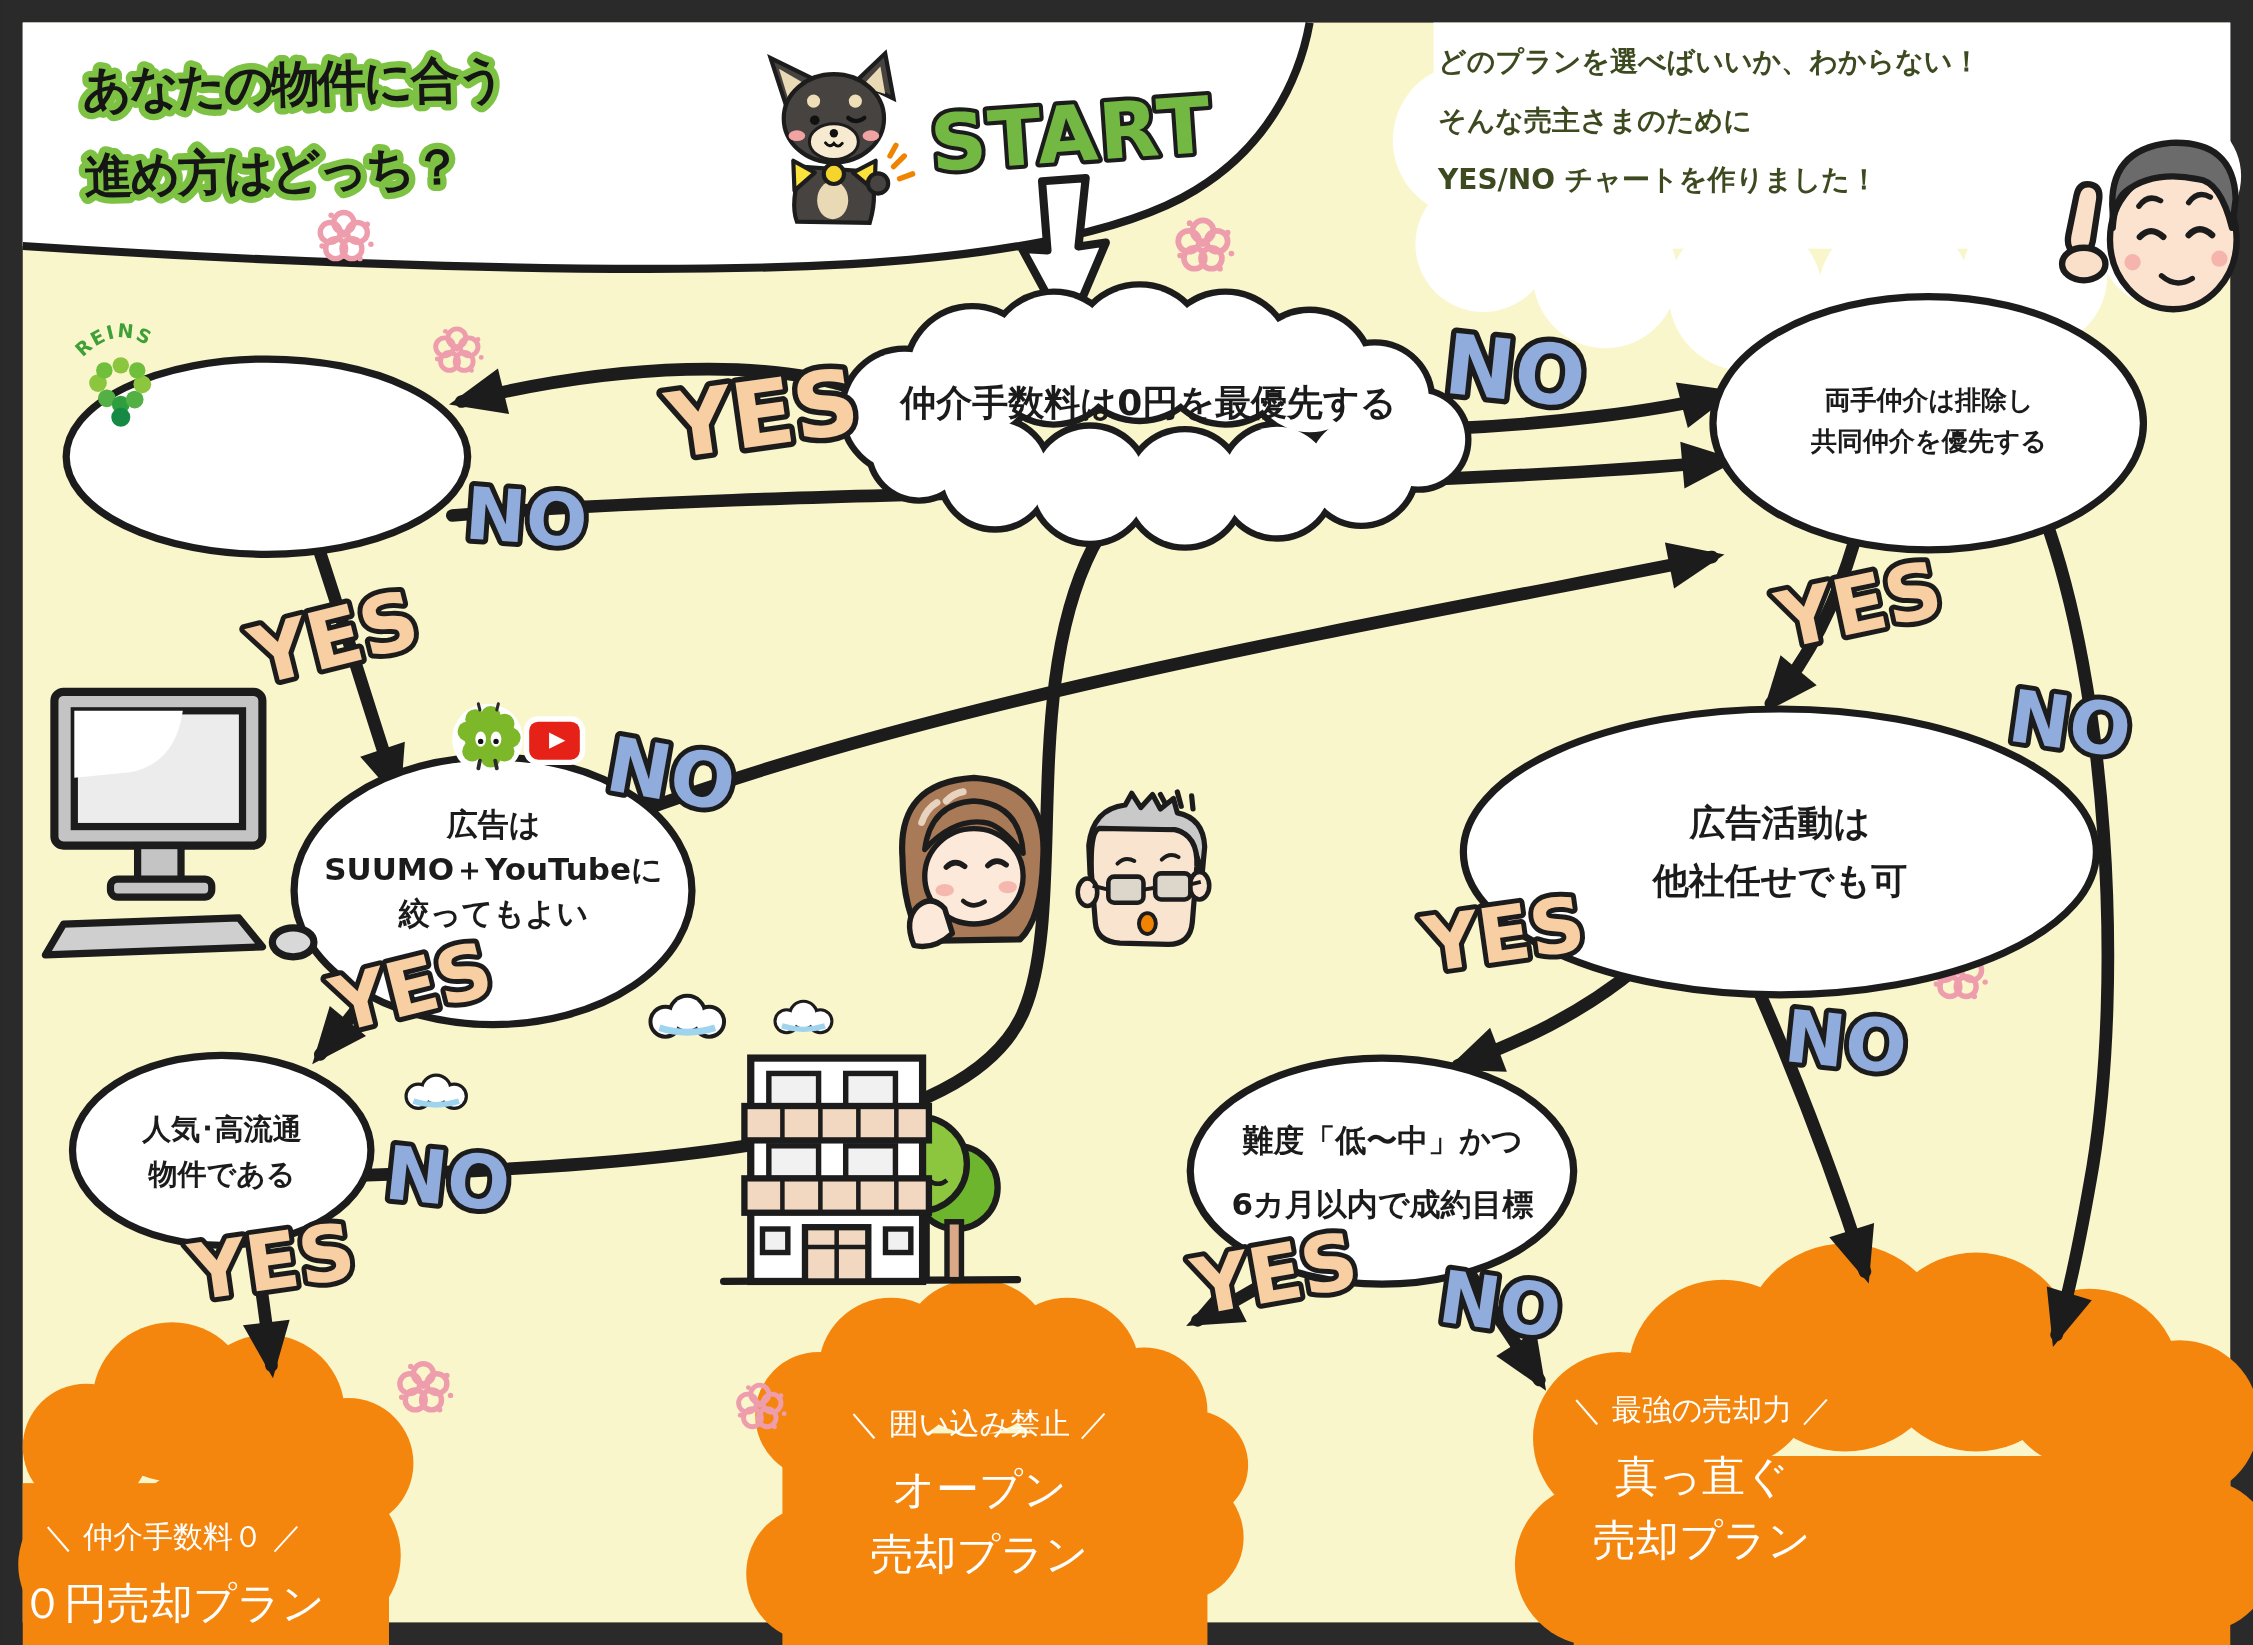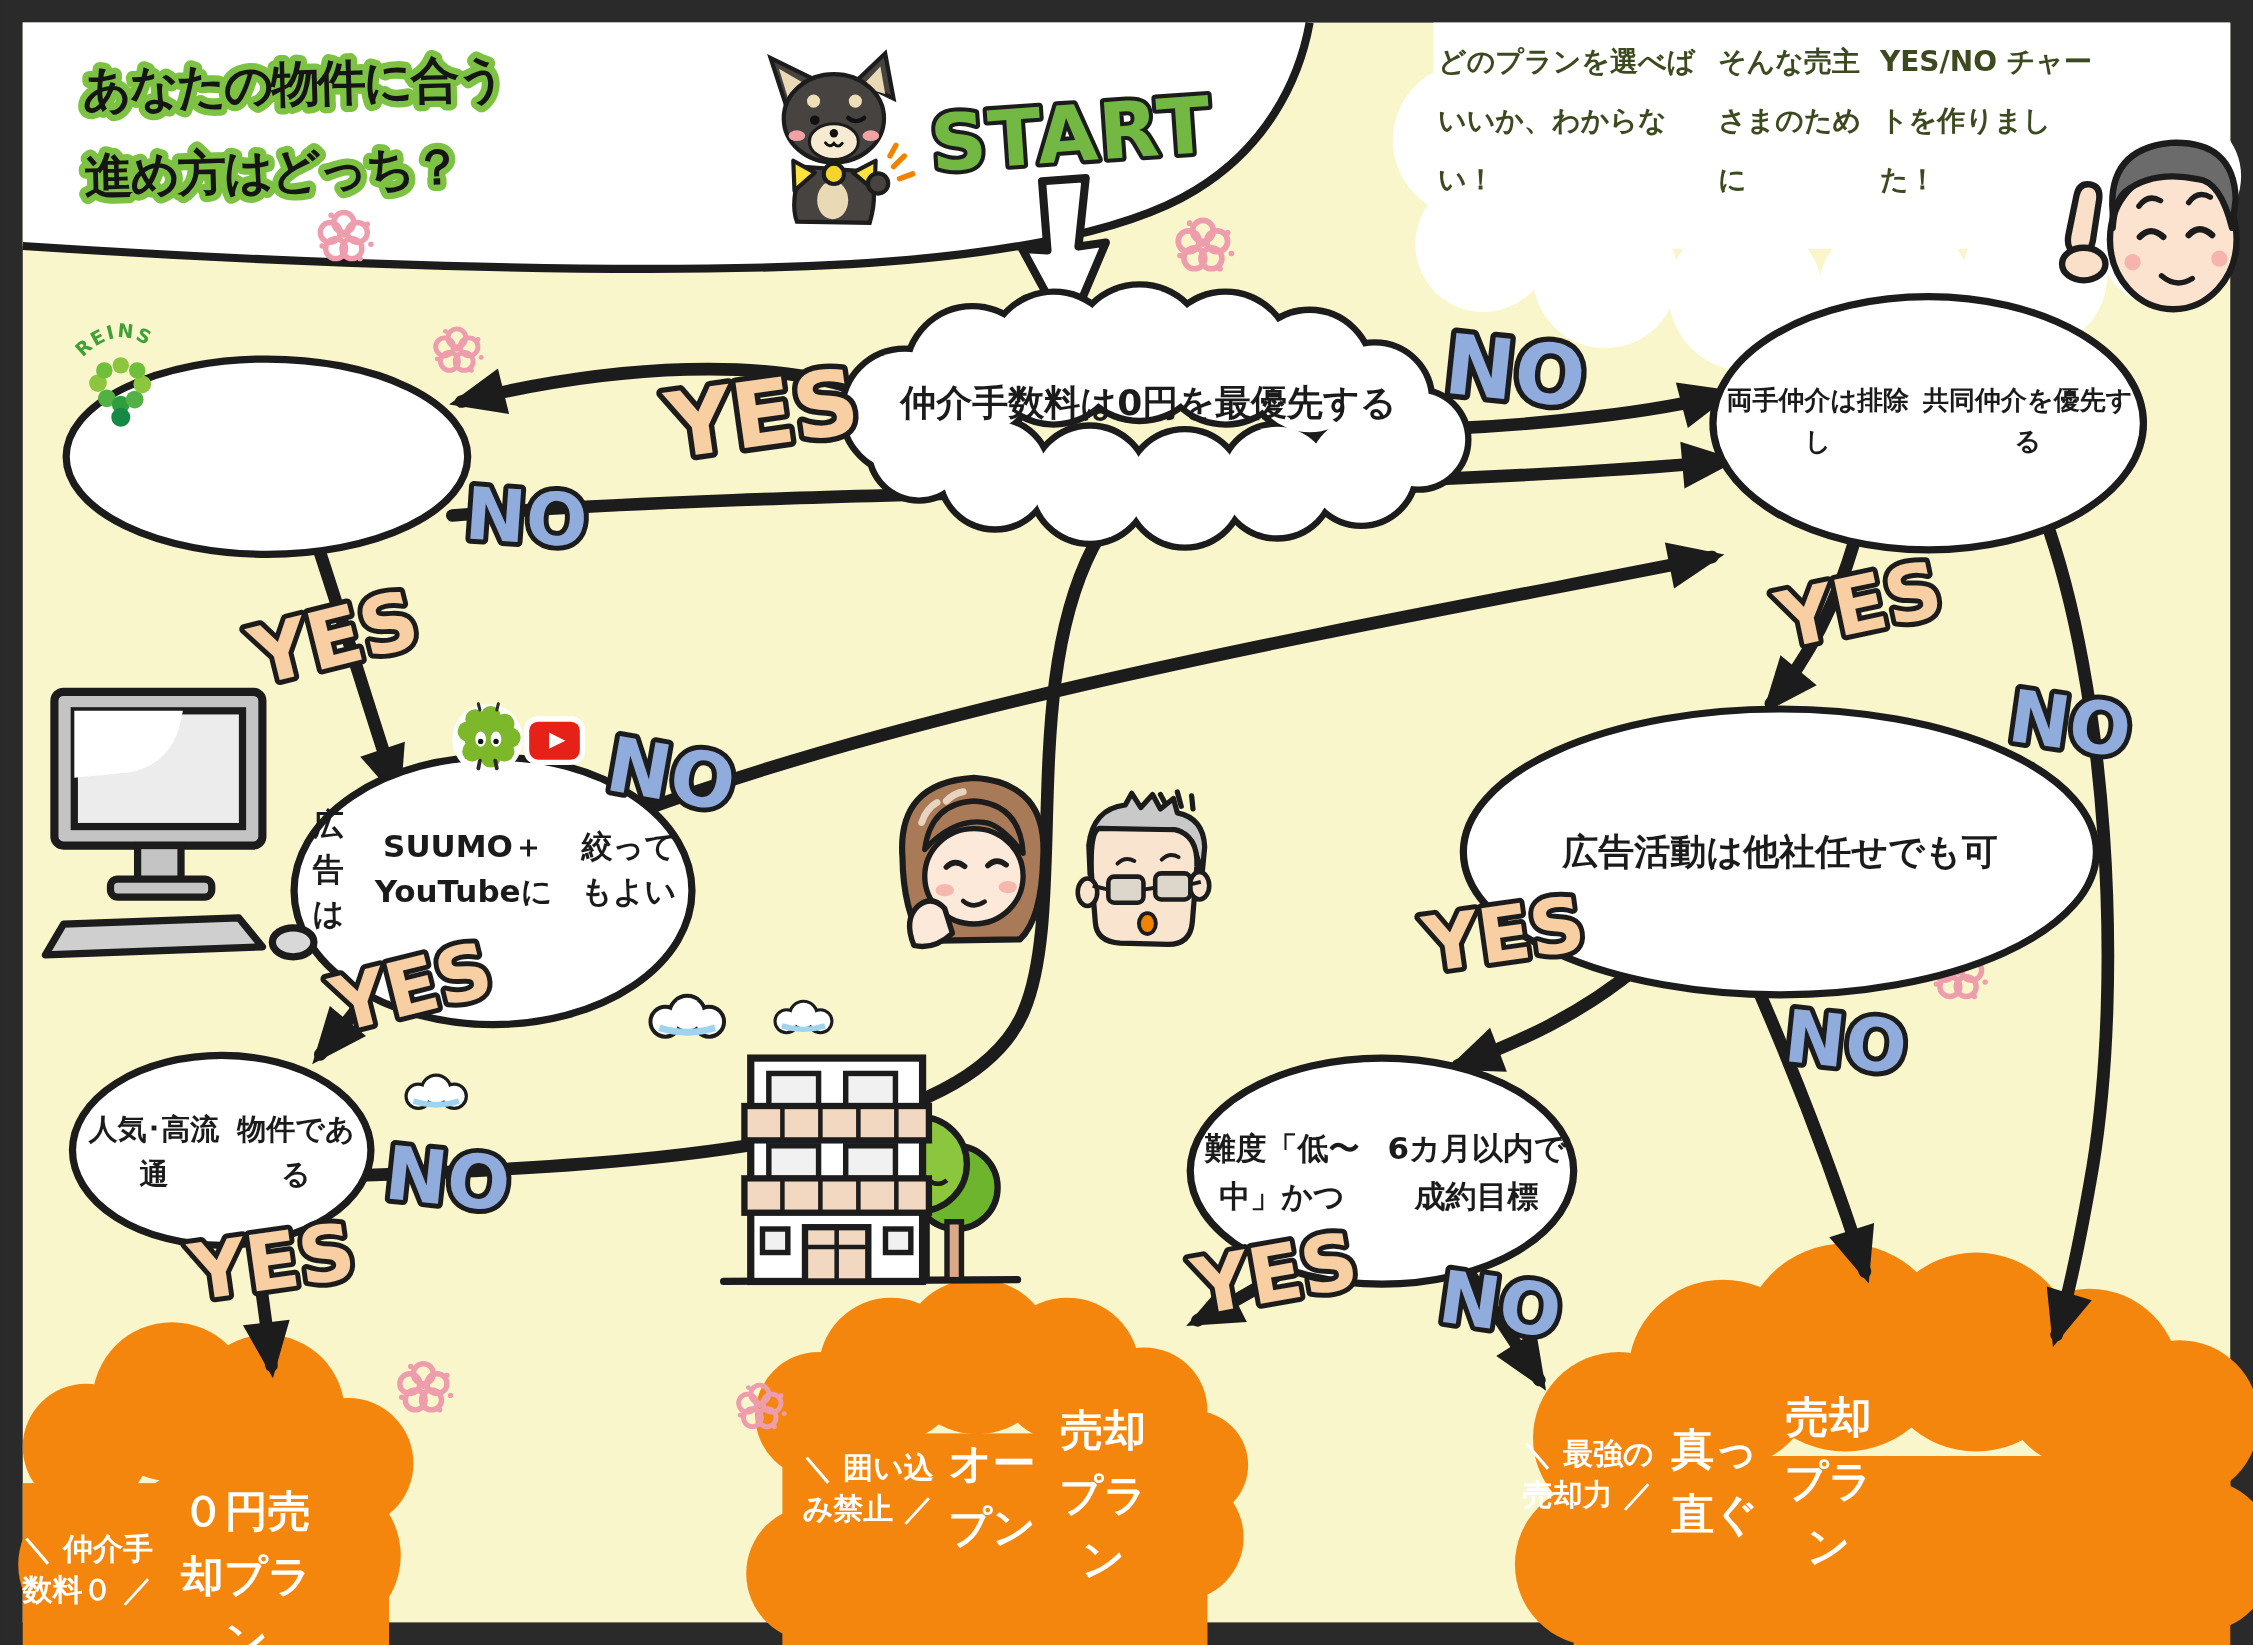--- a/index.html
+++ b/index.html
@@ -1,35 +1,35 @@
 <!DOCTYPE html>
 <html style="font-size:14.5px"><head>
 <meta charset="utf-8">
 <style>
   html,body{margin:0;padding:0;background:#444;}
   .stage{position:relative;width:2253px;height:1645px;background:#2a2a2a;overflow:hidden;
          font-family:"DejaVu Sans","Liberation Sans",sans-serif;}
   .stage svg#art{position:absolute;left:0;top:0;}
-  .ov{position:absolute;z-index:6;display:flex;flex-direction:row;justify-content:center;
+  .ov{position:absolute;z-index:6;display:flex;flex-direction:column;justify-content:center;
       align-items:center;text-align:center;color:#1b1b1b;}
   .ov span{display:block;}
   
   .q{font-weight:700;letter-spacing:0;}
   .q-fee{left:850px;top:362px;width:597px;height:83px;font-size:36px;}
   .q-reins{left:72px;top:396px;width:389px;height:123px;font-size:29px;line-height:1.5;}
   .q-ryote{left:1719px;top:348px;width:420px;height:145px;font-size:26px;line-height:1.55;}
   .q-ad{left:299px;top:783px;width:389px;height:172px;font-size:31px;line-height:1.45;}
   .q-adother{left:1488px;top:773px;width:584px;height:158px;font-size:36px;line-height:1.6;}
   .q-ninki{left:80px;top:1086px;width:284px;height:131px;font-size:29px;line-height:1.55;}
   .q-nando{left:1196px;top:1102px;width:373px;height:140px;font-size:31px;line-height:1.55;gap:16px;}
   
   .intro{left:1438px;top:33px;width:669px;height:190px;justify-content:flex-start;align-items:flex-start;
          text-align:left;font-size:28px;line-height:2.1;font-weight:700;color:#3d4a20;}
   
-  .plan{color:#fff;font-weight:700;}
+  .plan{color:#fff;font-weight:400;}
   .plan .tag{font-size:30px;margin-bottom:12.7px;}
   .plan .nm{font-size:43px;line-height:1.5;}
   .plan-zero{left:14.5px;top:1499px;width:317px;height:154px;}
   .plan-open{left:794px;top:1382px;width:371px;height:226px;}
   .plan-straight{left:1512px;top:1364px;width:380px;height:235px;}
 </style>
 </head>
 <body>
 
 <div class="stage">

